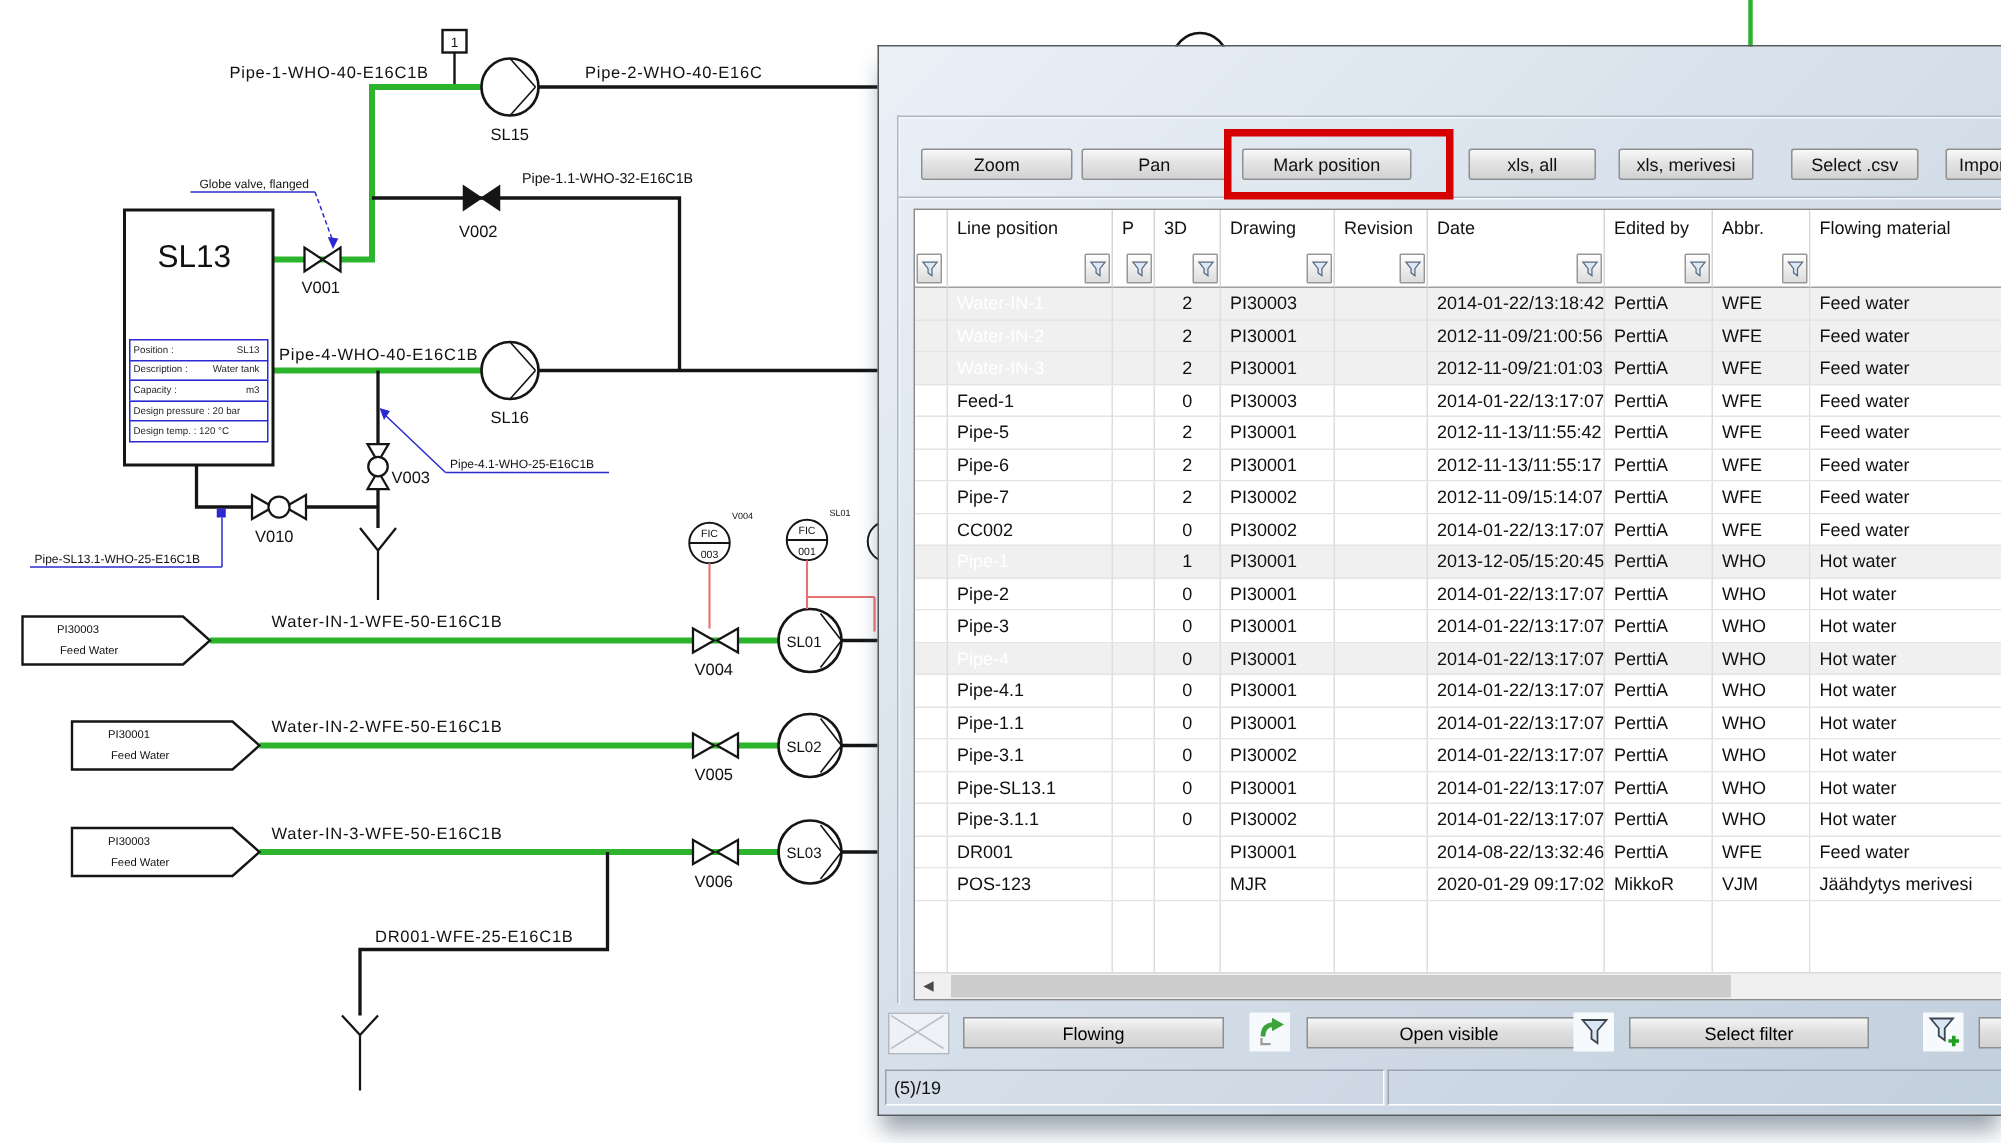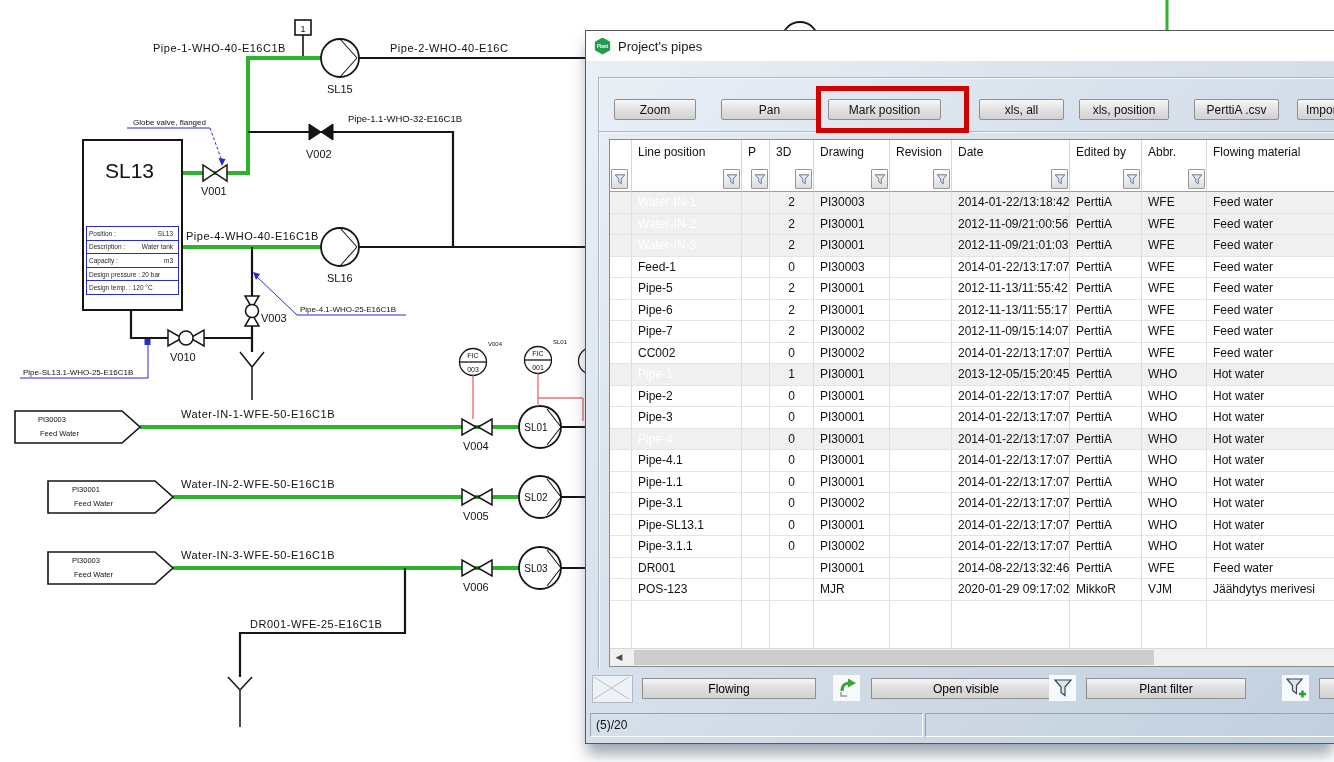--- a/index.html
+++ b/index.html
@@ -228,37 +228,31 @@
     </div>
   <div class="trow">
       <span>Design pressure : 20 bar</span>
     </div>
   <div class="trow">
       <span>Design temp. : 120 °C</span>
     </div>
 </div>
 
 <div id="dlg" class="abs">
-  <div id="titlebar" class="abs">
-    <div id="appicon">
-        <span>Plant</span>
-      </div>
-    <span id="wtitle">Project's pipes</span>
-  </div>
 
   <div class="abs groove" style="left:12px;top:46px;width:737px;height:1px"></div>
   <div class="abs groove" style="left:12px;top:46px;width:1px;height:592px"></div>
   <div class="abs groove" style="left:13px;top:100px;width:736px;height:1px"></div>
 
-  <button class="tbtn" style="left:28px;top:68px;width:82px">Zoom</button>
+  <button class="tbtn" style="left:28px;top:68px;width:101px">Zoom</button>
   <button class="tbtn" style="left:135px;top:68px;width:97px">Pan</button>
   <button class="tbtn" style="left:242px;top:68px;width:113px">Mark position</button>
   <button class="tbtn" style="left:393px;top:68px;width:85px">xls, all</button>
-  <button class="tbtn" style="left:493px;top:68px;width:90px">xls, position</button>
-  <button class="tbtn" style="left:608px;top:68px;width:85px">PerttiA .csv</button>
+  <button class="tbtn" style="left:493px;top:68px;width:90px">xls, merivesi</button>
+  <button class="tbtn" style="left:608px;top:68px;width:85px">Select .csv</button>
   <button class="tbtn" style="left:711px;top:68px;width:60px;text-align:left;padding-left:8px">Impor</button>
   <div id="redbox" class="abs"></div>
 
   <div id="grid" class="abs">
     <div id="ghead" class="grow"><div class="hc" style="width: 22px;"></div><div class="hc" style="width: 110px;">Line position</div><div class="hc" style="width: 28px;">P</div><div class="hc" style="width: 44px;">3D</div><div class="hc" style="width: 76px;">Drawing</div><div class="hc" style="width: 62px;">Revision</div><div class="hc" style="width: 118px;">Date</div><div class="hc" style="width: 72px;">Edited by</div><div class="hc" style="width: 65px;">Abbr.</div><div class="hc" style="width: 330px;">Flowing material</div></div>
     <div id="gfilter" class="grow"><div class="fc" style="width: 22px;"><button class="funbtn" style="left: 1px;">
             <svg width="12" height="13" viewBox="0 0 14 14">
               <path d="M1.5 1.5 h11 l-4 5 v5.5 l-3 -2.2 v-3.3 z" fill="#dce8f5" stroke="#5a6b7d" stroke-width="1"></path>
             </svg>
           </button></div><div class="fc" style="width: 110px;"><button class="funbtn" style="right: 1px;">
@@ -334,26 +328,26 @@
       <path d="M6 14 Q6 6 13.5 6" fill="none" stroke="#3aa33a" stroke-width="3.2"></path>
       <polygon points="12,1.5 20,6 12,10.5" fill="#3aa33a"></polygon>
     </svg>
   </div>
   <button class="ftbtn" style="left:285px;top:647px;width:190px">Open visible</button>
   <div class="icontile" style="left:463px;top:644px">
     <svg width="20" height="20" viewBox="0 0 20 20">
         <path d="M2 2 h16 l-6 7 v8.5 l-4 -3 v-5.5 z" fill="#d9e6f4" stroke="#3a4550" stroke-width="1.2"></path>
       </svg>
   </div>
-  <button class="ftbtn" style="left:500px;top:647px;width:160px">Plant filter</button>
+  <button class="ftbtn" style="left:500px;top:647px;width:160px">Select filter</button>
   <div class="icontile" style="left:696px;top:644px">
     <svg width="22" height="22" viewBox="0 0 22 22">
       <path d="M2 2 h15 l-5.5 6.5 v8 l-4 -3 v-5 z" fill="#d9e6f4" stroke="#3a4550" stroke-width="1.2"></path>
       <path d="M14 17 h7 M17.5 13.5 v7" stroke="#1fa01f" stroke-width="2.4"></path>
     </svg>
   </div>
   <button class="ftbtn" style="left:733px;top:647px;width:40px"></button>
 
   <div class="spanel" style="left:4px;top:682px;width:333px">
-    <span>(5)/20</span>
+    <span>(5)/19</span>
   </div>
   <div class="spanel" style="left:339px;top:682px;width:410px"></div>
 </div>
 
 </body></html>

